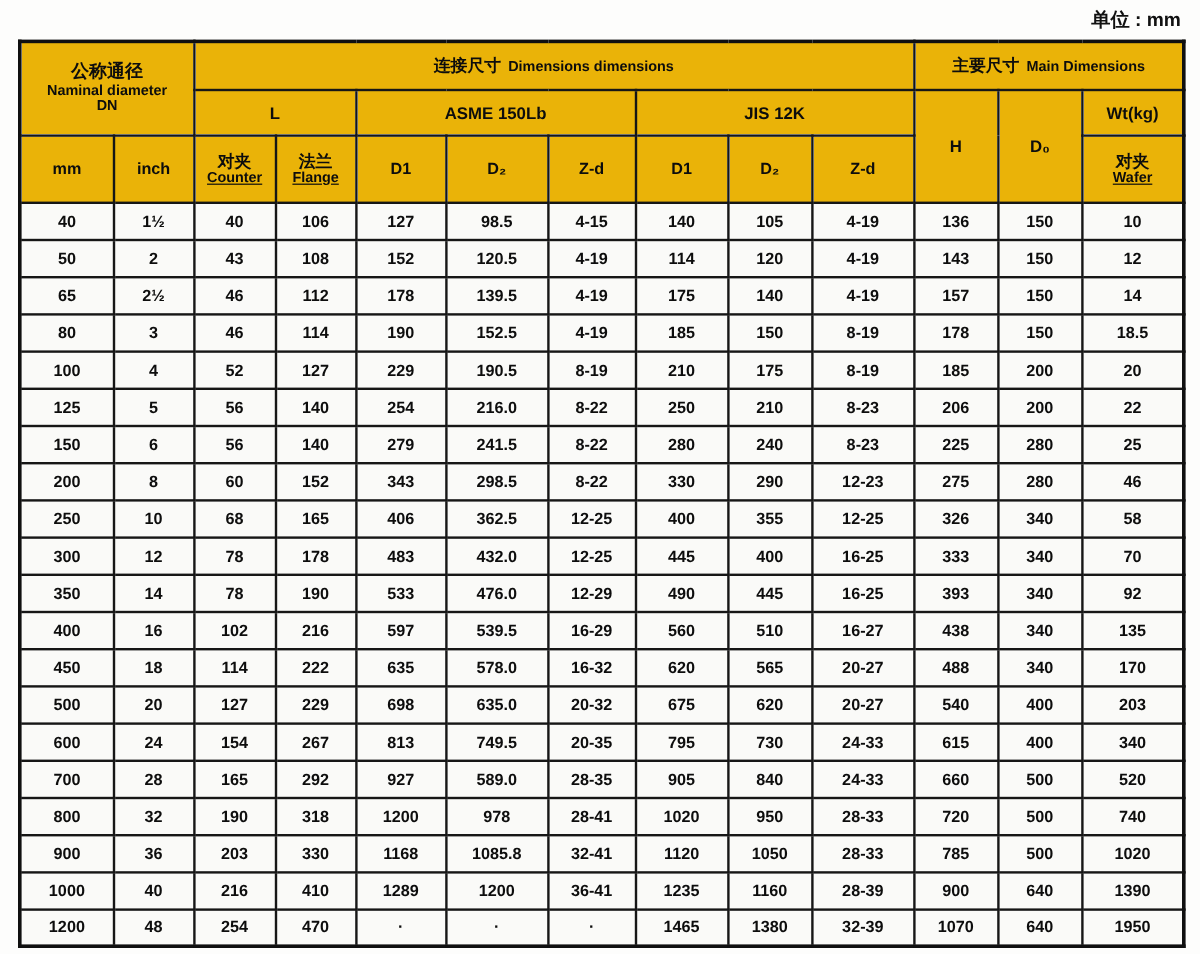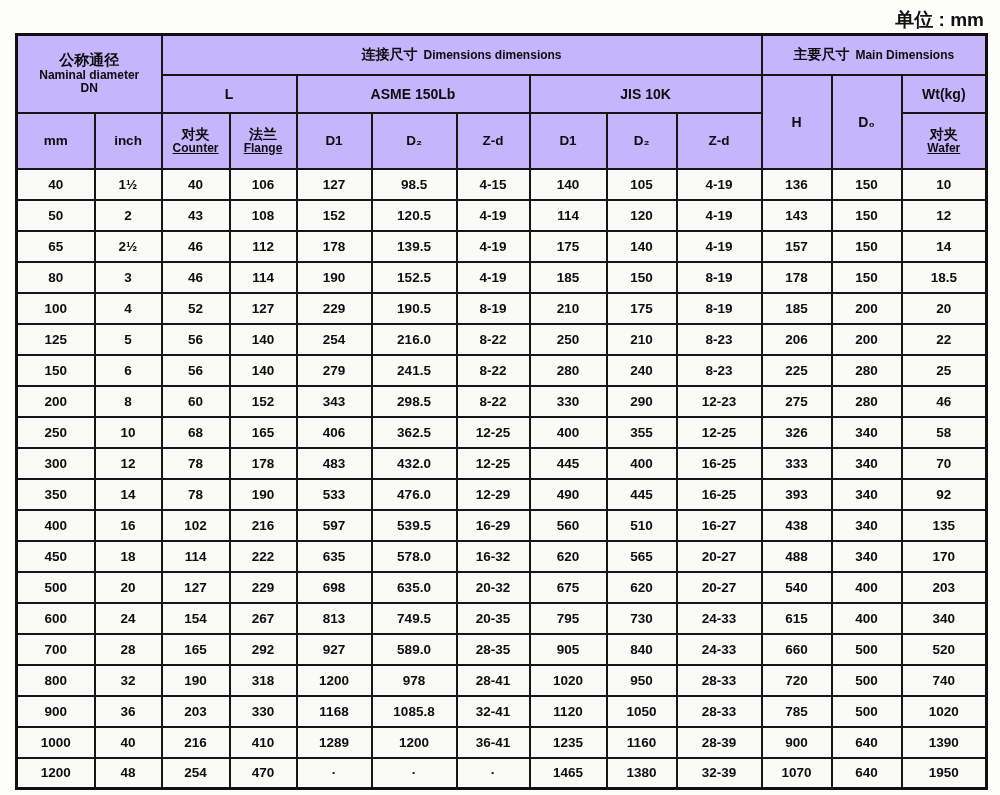--- a/index.html
+++ b/index.html
@@ -2,34 +2,34 @@
 <html><head>
 <meta charset="utf-8">
 <style>
   * { margin:0; padding:0; box-sizing:border-box; }
   body { background:#ffffff; font-family:"Liberation Sans","DejaVu Sans",sans-serif; }
   .page {
     position:relative; width:1000px; height:795px; background:#fdfdfc; overflow:hidden;
   }
   .unit-label {
     position:absolute; top:7px; right:16px;
-    font-size:19px; font-weight:700; color:#111;
+    font-size:16px; font-weight:700; color:#111;
   }
   .spec-table {
     position:absolute; left:15px; top:33px; width:970px;
     border-collapse:collapse; table-layout:fixed;
     border:3px solid #101010;
   }
   .spec-table th, .spec-table td {
     border:2px solid #161616;
     text-align:center; vertical-align:middle;
     color:#0d0d0d; overflow:hidden;
   }
   .spec-table th {
-    background:#c4b5fd; font-weight:700;
+    background:#eab308; font-weight:700;
   }
   .spec-table td {
     background:#fafaf8; font-weight:700; font-size:13.5px; height:31px;
   }
   .hrow1 th { height:40px; font-size:14px; }
   .hrow2 th { height:38px; font-size:14px; }
   .hrow3 th { height:56px; font-size:13.5px; }
   .zh { font-size:14px; font-weight:700; }
   .en { font-size:12px; font-weight:700; }
   .stack { line-height:1.05; }
@@ -72,21 +72,21 @@
         <th colspan="8" class="inline-pair">
           <span class="zh">连接尺寸</span><span class="en">Dimensions dimensions</span>
         </th>
         <th colspan="3" class="inline-pair">
           <span class="zh">主要尺寸</span><span class="en">Main Dimensions</span>
         </th>
       </tr>
       <tr class="hrow2">
         <th colspan="2">L</th>
         <th colspan="3">ASME 150Lb</th>
-        <th colspan="3">JIS 10K</th>
+        <th colspan="3">JIS 12K</th>
         <th rowspan="2">H</th>
         <th rowspan="2">D₀</th>
         <th>Wt(kg)</th>
       </tr>
       <tr class="hrow3">
         <th>mm</th>
         <th>inch</th>
         <th class="stack">
           <span class="zh">对夹</span>
           <span class="en">Counter</span>

